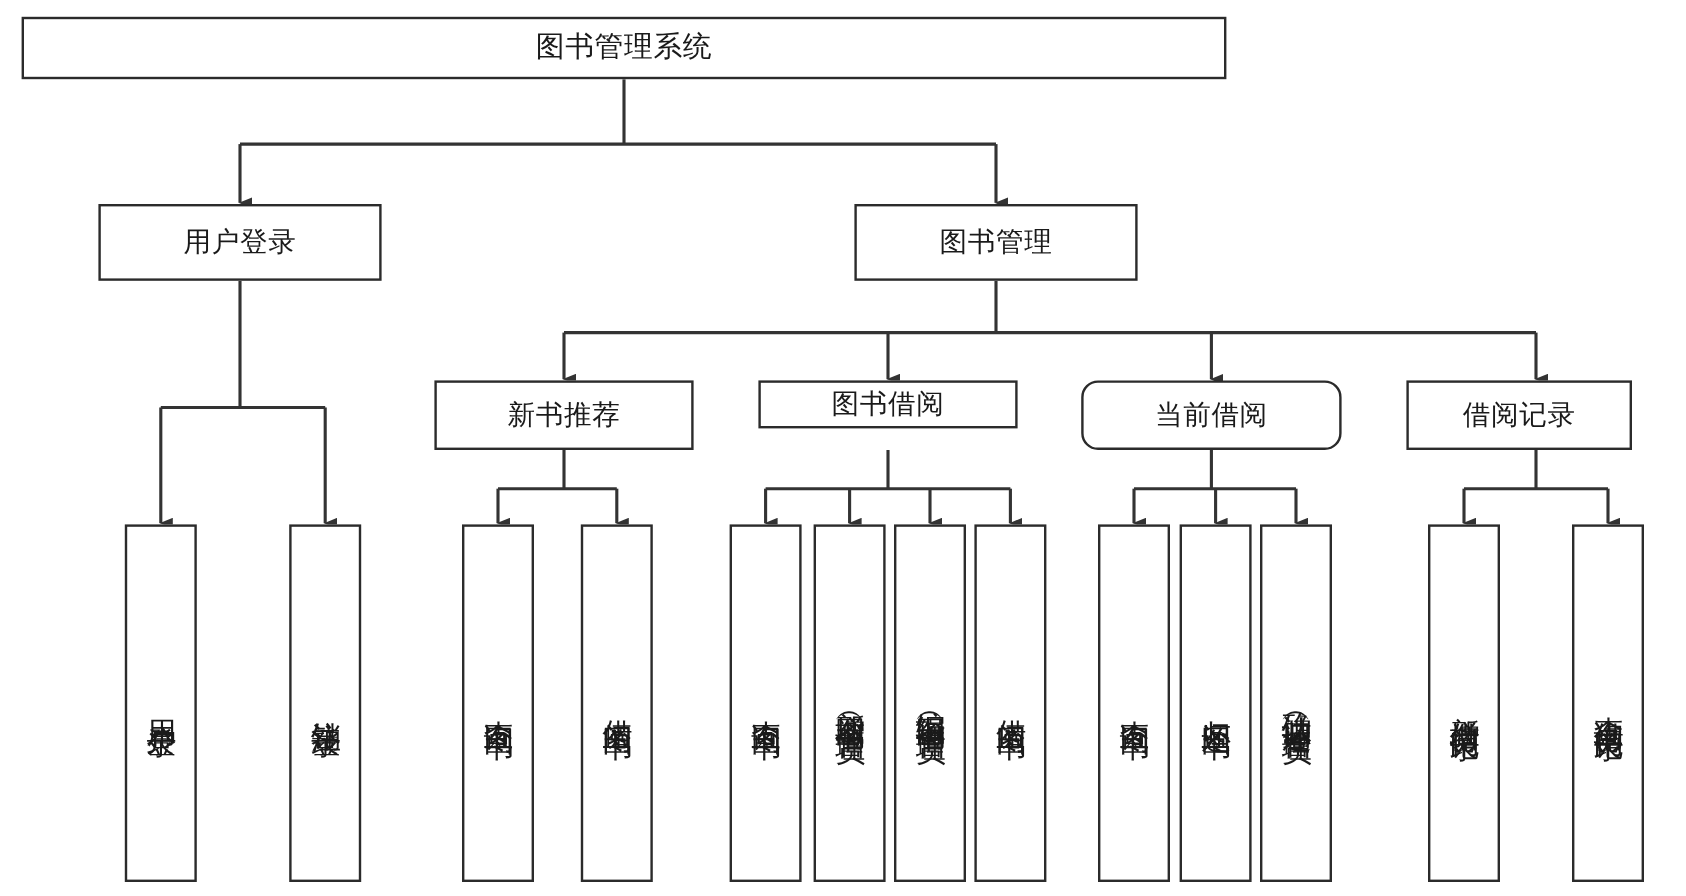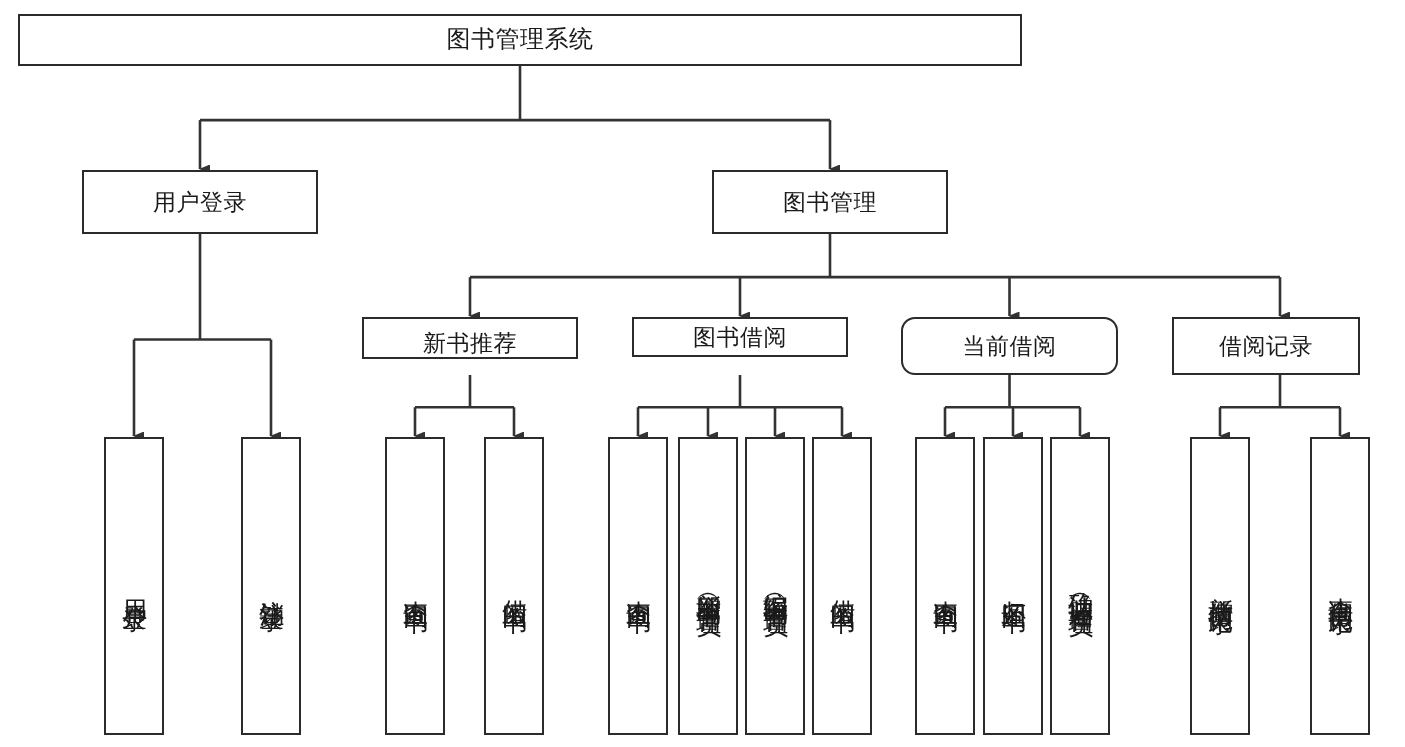--- a/index.html
+++ b/index.html
@@ -125,21 +125,21 @@
   <div id="nodes-layer">
       <div class="node horiz root" style="left: 18px; top: 14px; width: 1004px; height: 52px;">
         <span class="node-label">图书管理系统</span>
       </div>
       <div class="node horiz" style="left: 82px; top: 170px; width: 236px; height: 64px;">
         <span class="node-label">用户登录</span>
       </div>
       <div class="node horiz" style="left: 712px; top: 170px; width: 236px; height: 64px;">
         <span class="node-label">图书管理</span>
       </div>
-      <div class="node horiz" style="left: 362px; top: 317px; width: 216px; height: 42px; align-items: flex-end;">
+      <div class="node horiz" style="left: 362px; top: 317px; width: 216px; height: 58px;">
         <span class="node-label">新书推荐</span>
       </div>
       <div class="node horiz" style="left: 632px; top: 317px; width: 216px; height: 40px;">
         <span class="node-label">图书借阅</span>
       </div>
       <div class="node horiz" style="left: 901px; top: 317px; width: 217px; height: 58px; border-radius: 14px;">
         <span class="node-label">当前借阅</span>
       </div>
       <div class="node horiz" style="left: 1172px; top: 317px; width: 188px; height: 58px;">
         <span class="node-label">借阅记录</span>

